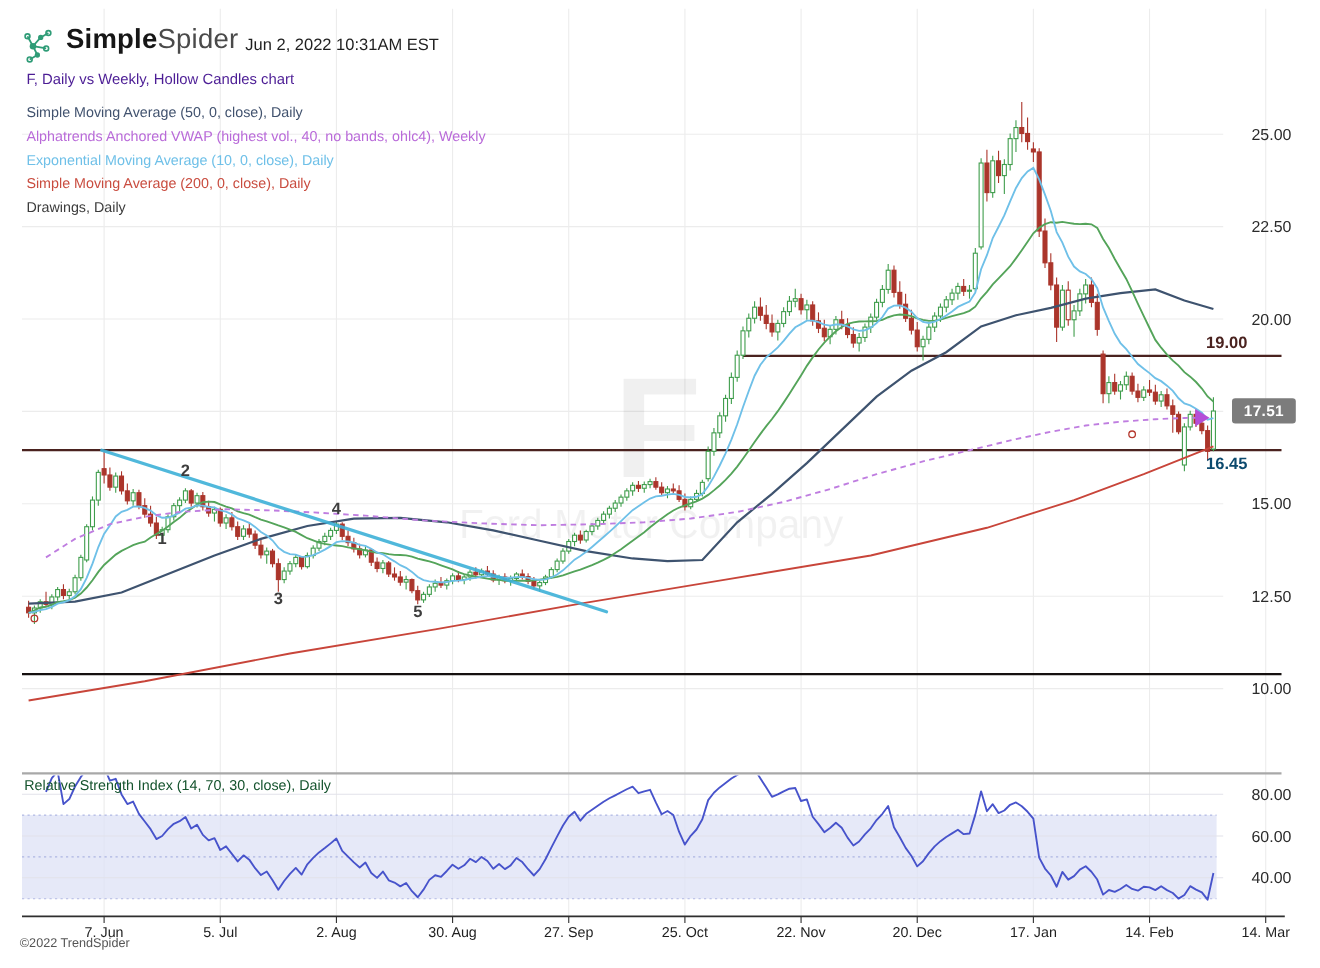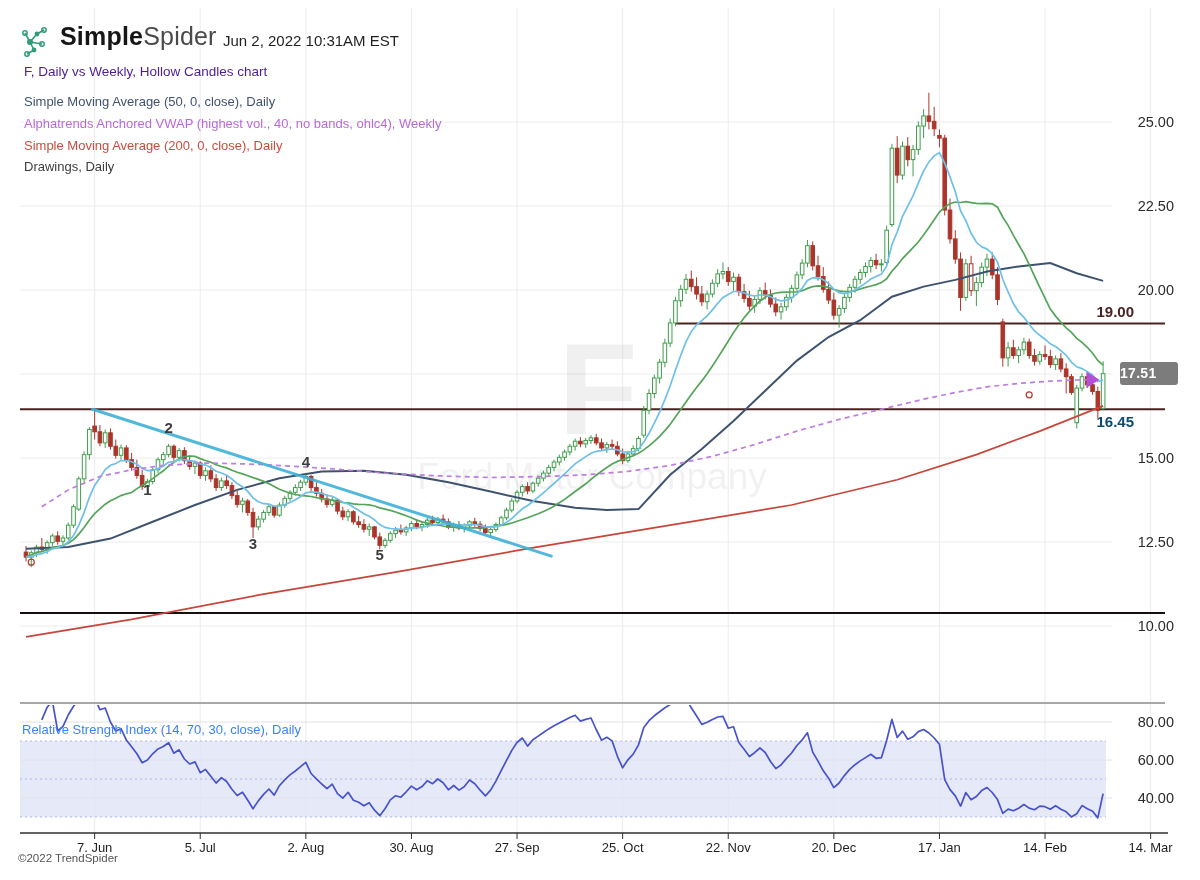--- a/index.html
+++ b/index.html
@@ -10,21 +10,21 @@
   .brand{position:absolute;left:60px;top:22px;font-size:25px;letter-spacing:.2px;}
   .brand b{font-weight:800;color:#161616;}
   .brand span.lt{font-weight:300;color:#4a4a4a;}
   .datetime{position:absolute;left:223px;top:32px;font-size:15px;color:#1f1f1f;}
   .chart-title{position:absolute;left:24px;top:64px;font-size:13.5px;color:#4c1d95;}
   .legend{position:absolute;left:24px;top:91px;}
   .legend-row{font-size:13px;line-height:21.8px;white-space:nowrap;cursor:pointer;}
   .rsi-title{position:absolute;left:22px;top:706px;font-size:13px;}
   .copyright{position:absolute;left:18px;top:852px;font-size:11.5px;color:#555;}
   .price-badge{position:absolute;left:1120px;width:58px;height:23px;border-radius:3px;
-       color:#fff;font-size:14px;font-weight:bold;line-height:23px;letter-spacing:.3px;}
+       color:#fff;font-size:14px;font-weight:bold;text-align:center;line-height:23px;letter-spacing:.3px;}
   .level-label{position:absolute;left:1072px;width:62px;text-align:right;
        font-size:15px;font-weight:bold;}
 </style>
 </head>
 <body>
 
 <div id="app">
 
   <svg id="chart-svg" width="1200" height="880">
       <defs>
@@ -963,25 +963,26 @@
     </g>
   </svg>
 
   <div class="brand"><b>Simple</b><span class="lt">Spider</span></div>
   <div class="datetime">Jun 2, 2022 10:31AM EST</div>
   <div class="chart-title">F, Daily vs Weekly, Hollow Candles chart</div>
 
   <div class="legend">
     <div class="legend-row" style="color: rgb(65, 82, 110);"><span>Simple Moving Average (50, 0, close), Daily</span></div>
     <div class="legend-row" style="color: rgb(185, 106, 217);"><span>Alphatrends Anchored VWAP (highest vol., 40, no bands, ohlc4), Weekly</span></div>
+    <div class="legend-row" style="color: rgb(111, 192, 232);"><span>Exponential Moving Average (10, 0, close), Daily</span></div>
     <div class="legend-row" style="color: rgb(201, 76, 63);"><span>Simple Moving Average (200, 0, close), Daily</span></div>
     <div class="legend-row" style="color: rgb(60, 60, 60);"><span>Drawings, Daily</span></div>
   </div>
 
-  <div class="rsi-title" style="color: #3b82f6; margin-top: 16px;">Relative Strength Index (14, 70, 30, close), Daily</div>
+  <div class="rsi-title" style="color: #14532d;">Relative Strength Index (14, 70, 30, close), Daily</div>
 
   <div class="level-label" id="lvl0" style="top: 302.6px; color: rgb(74, 34, 31);">19.00</div>
   <div class="level-label" id="lvl1" style="top: 413.28px; color: #0c4a6e;">16.45</div>
 
   <div class="price-badge" id="price-badge" style="top: 362.164px; background: rgb(124, 124, 124); color: rgb(255, 255, 255);">17.51</div>
 
   <div class="copyright">©2022 TrendSpider</div>
 </div>
 
 </body></html>

